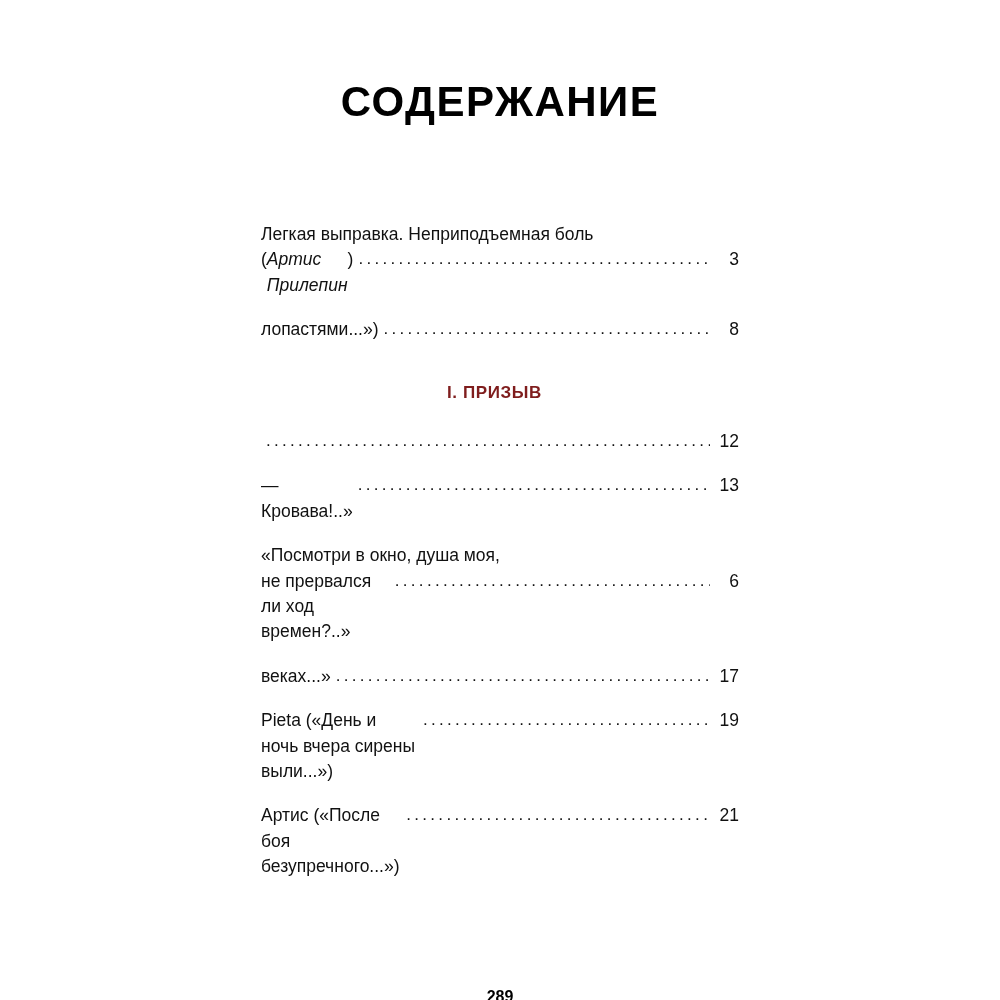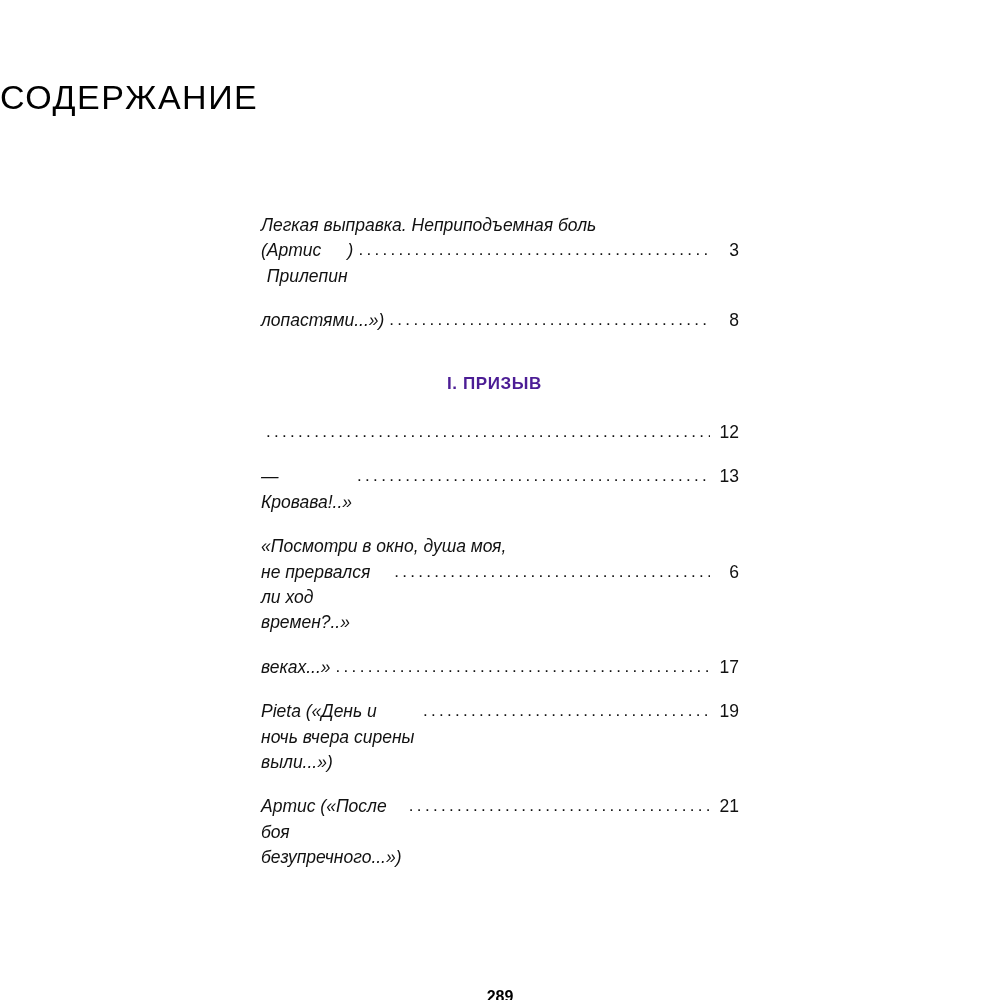--- a/index.html
+++ b/index.html
@@ -15,22 +15,23 @@
     overflow: hidden;
   }
   .page {
     position: relative;
     width: 1000px;
     height: 1000px;
     background: #ffffff;
     box-sizing: border-box;
   }
   .toc-title {
-    font-size: 34px;
-    font-weight: normal;
+    text-align: center;
+    font-size: 42px;
+    font-weight: bold;
     letter-spacing: 1.5px;
     margin-top: 78px;
     color: #000;
   }
   .toc-body {
     margin: 0 auto;
     width: 478px;
     margin-top: 96px;
   }
   .entry {
@@ -43,21 +44,20 @@
     display: block;
     position: relative;
   }
   .entry .line.last {
     display: flex;
     align-items: baseline;
     width: 100%;
   }
   .entry .txt {
     white-space: pre-wrap;
-    font-style: italic;
   }
   .entry .txt.italic {
     font-style: italic;
   }
   .leader {
     flex: 1 1 auto;
     overflow: hidden;
     white-space: nowrap;
     margin: 0 3px 0 5px;
     letter-spacing: 3.3px;
@@ -73,21 +73,21 @@
     min-width: 26px;
     text-align: right;
   }
   .section-head {
     font-size: 17px;
     font-weight: bold;
     letter-spacing: 0.6px;
     margin-top: 40px;
     margin-bottom: 26px;
     margin-left: 186px;
-    color: #4c1d95;
+    color: #7f1d1d;
   }
   .folio {
     position: absolute;
     bottom: 72px;
     left: 0;
     right: 0;
     text-align: center;
     font-size: 16px;
     font-weight: bold;
     color: #000;

